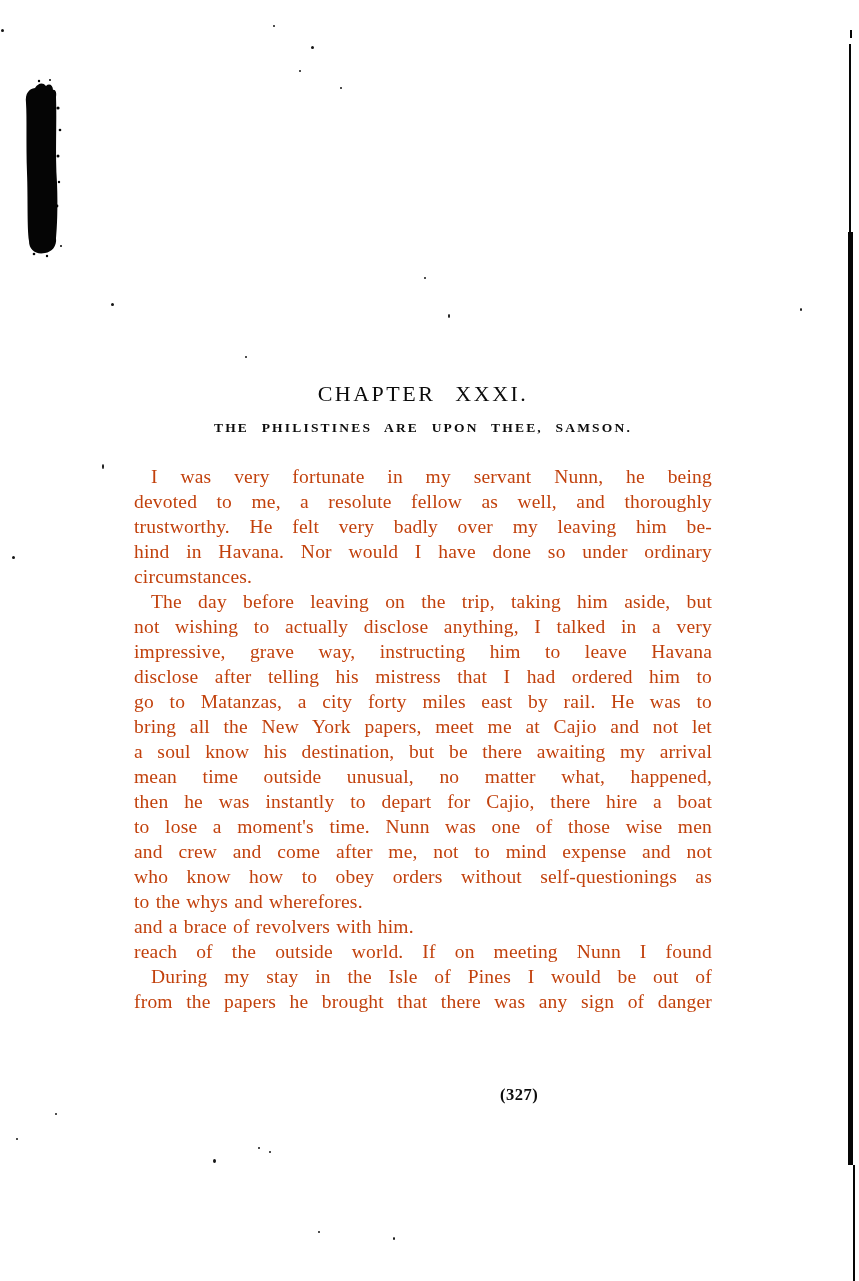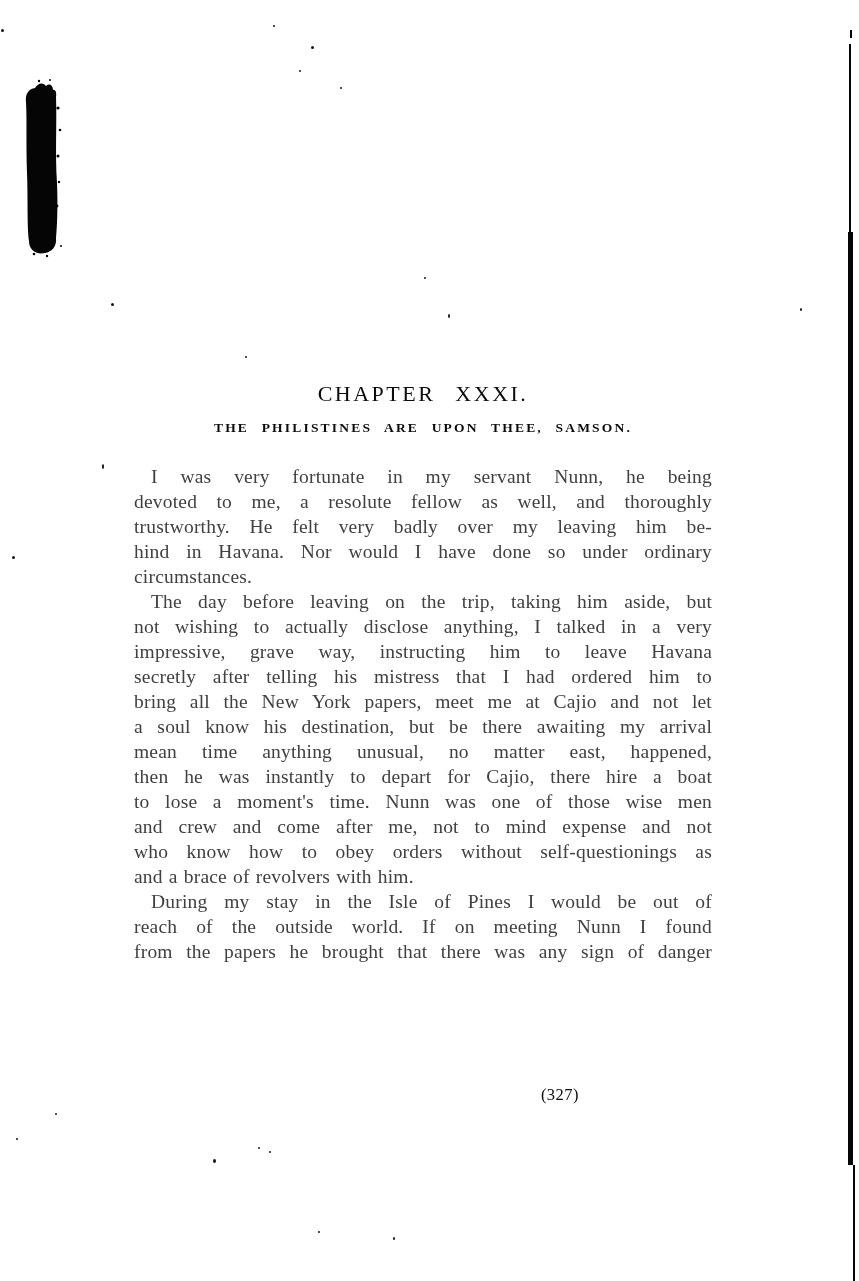--- a/index.html
+++ b/index.html
@@ -32,40 +32,40 @@
     color:#0c0c0c;
     white-space:nowrap;
     font-family:Liberation Serif, serif;
   }
   
   .body-text {
     position:absolute; left:134px; top:464px; width:578px;
     font-size:19.5px;
     letter-spacing:0.2px;
     word-spacing:1px;
-    color:#404040;
+    color:#c2410c;
   }
   .line {
     line-height:25px; height:25px;
     overflow:hidden;
     text-align:justify;
     text-align-last:justify;
   }
   .line.just::after { content:""; display:inline-block; width:100%; height:0; }
   .line.no-just {
     text-align:center;
     text-align-last:left;
   }
   .line.no-just::after { content:none; }
   .line.indent { text-indent:17px; }
   
   .page-number {
     position:absolute; left:500px; top:1085px; width:120px;
-    text-align:center;
-    font-size:16.5px; font-weight:normal; letter-spacing:0.5px;
+    text-align:left;
+    font-size:16.5px; font-weight:bold; letter-spacing:0.5px;
     color:#0c0c0c;
   }
   
   .artifact { position:absolute; background:#060606; }
   .ink-blot-svg { position:absolute; left:17px; top:78px; }
   .speck { position:absolute; background:#151515; border-radius:50%; }
 </style>
 </head>
 <body>
 
@@ -97,31 +97,33 @@
 
   <div class="body-text">
       <div class="line just indent">I was very fortunate in my servant Nunn, he being</div>
       <div class="line just">devoted to me, a resolute fellow as well, and thoroughly</div>
       <div class="line just">trustworthy.  He felt very badly over my leaving him be-</div>
       <div class="line just">hind in Havana.  Nor would I have done so under ordinary</div>
       <div class="line no-just">circumstances.</div>
       <div class="line just indent">The day before leaving on the trip, taking him aside, but</div>
       <div class="line just">not wishing to actually disclose anything, I talked in a very</div>
       <div class="line just">impressive, grave way, instructing him to leave Havana</div>
-      <div class="line just">secretly after telling his mistress that I had ordered him to</div>
+      <div class="line just">disclose after telling his mistress that I had ordered him to</div>
+      <div class="line just">go to Matanzas, a city forty miles east by rail.  He was to</div>
       <div class="line just">bring all the New York papers, meet me at Cajio and not let</div>
       <div class="line just">a soul know his destination, but be there awaiting my arrival</div>
-      <div class="line just">mean time anything unusual, no matter east, happened,</div>
+      <div class="line just">mean time outside unusual, no matter what, happened,</div>
       <div class="line just">then he was instantly to depart for Cajio, there hire a boat</div>
       <div class="line just">to lose a moment's time.  Nunn was one of those wise men</div>
       <div class="line just">and crew and come after me, not to mind expense and not</div>
       <div class="line just">who know how to obey orders without self-questionings as</div>
+      <div class="line no-just">to the whys and wherefores.</div>
       <div class="line no-just">and a brace of revolvers with him.</div>
+      <div class="line just">reach of the outside world.  If on meeting Nunn I found</div>
       <div class="line just indent">During my stay in the Isle of Pines I would be out of</div>
-      <div class="line just">reach of the outside world.  If on meeting Nunn I found</div>
       <div class="line just">from the papers he brought that there was any sign of danger</div>
     </div>
 
   <div class="page-number">(327)</div>
 
   <div class="artifact" style="left:850px; top:30px; width:2px; height:8px;"></div>
   <div class="artifact" style="left:849px; top:44px; width:2px; height:188px;"></div>
   <div class="artifact" style="left:848px; top:232px; width:5px; height:933px;"></div>
   <div class="artifact" style="left:853px; top:1165px; width:2px; height:116px;"></div>
 

